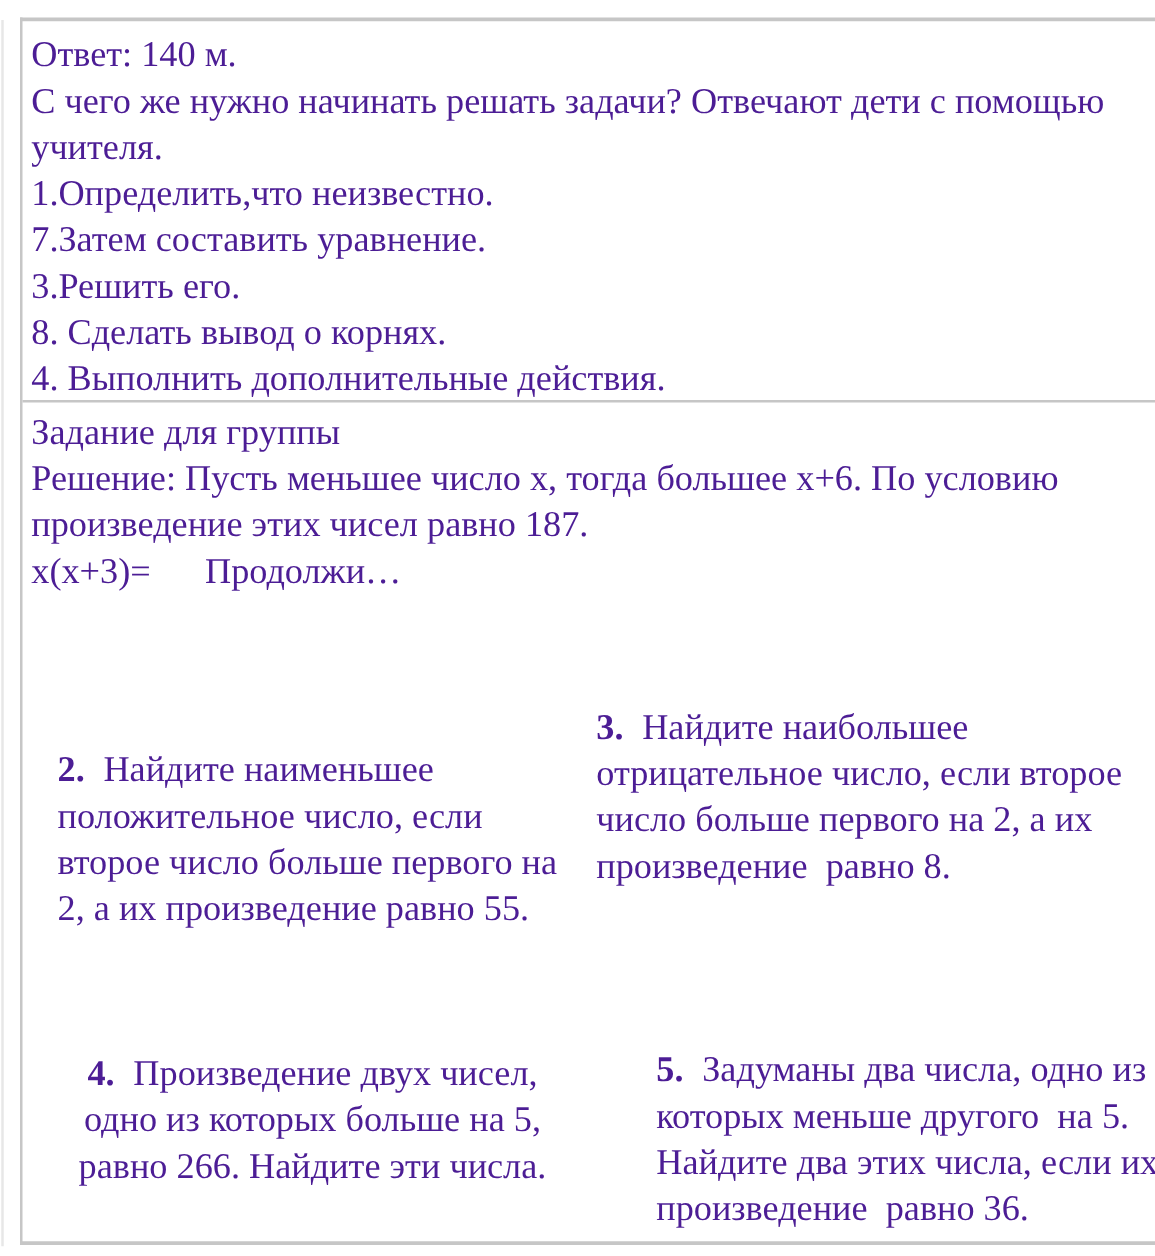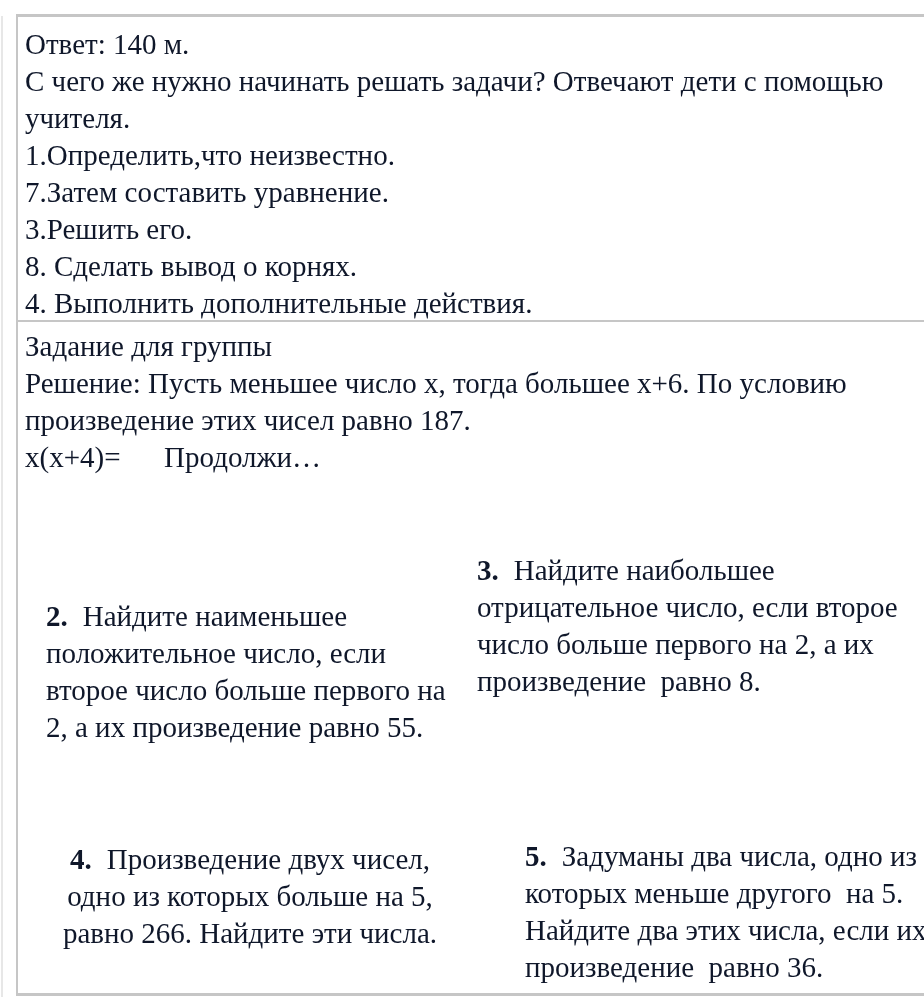--- a/index.html
+++ b/index.html
@@ -6,21 +6,21 @@
     margin: 0;
     padding: 0;
     background: #ffffff;
   }
   .page {
     position: relative;
     width: 924px;
     height: 1005px;
     background: #ffffff;
     font-family: "Liberation Serif", serif;
-    color: #0f172a;
+    color: #4c1d95;
     overflow: hidden;
   }
   .left-edge {
     position: absolute;
     left: 1px;
     top: 16px;
     bottom: 8px;
     width: 2px;
     background: #e7e7e7;
   }
@@ -64,21 +64,21 @@
     line-height: 37px;
   }
   .problem .pnum {
     font-weight: bold;
     margin-right: 15px;
   }
   .problem .ptext {
     white-space: pre-wrap;
   }
   .problem-2 { left: 28px;  top: 276px; width: 404px; }
-  .problem-3 { left: 459px; top: 230px; width: 432px; }
+  .problem-3 { left: 459px; top: 242px; width: 432px; }
   .problem-4 { left: 28px;  top: 519px; width: 408px; text-align: center; }
   .problem-5 { left: 459px; top: 516px; width: 446px; margin-left: 48px; }
 </style>
 </head>
 <body>
 
 <div class="page">
   <div class="left-edge"></div>
 
   <div class="doc-table">
@@ -89,21 +89,21 @@
       <p>1.Определить,что неизвестно.</p>
       <p>7.Затем составить уравнение.</p>
       <p>3.Решить его.</p>
       <p>8. Сделать вывод о корнях.</p>
       <p>4. Выполнить дополнительные действия.</p>
     </div>
 
     <div class="cell cell-2">
       <p>Задание для группы</p>
       <p>Решение: Пусть меньшее число х, тогда большее х+6. По условию произведение этих чисел равно 187.</p>
-      <p class="equation">х(х+4)=      Продолжи…</p>
+      <p class="equation">х(х+3)=      Продолжи…</p>
 
       <div class="problem problem-2">
         <b class="pnum">2.</b><span class="ptext">Найдите наименьшее положительное число, если второе число больше первого на 2, а их произведение равно 55.</span>
       </div>
 
       <div class="problem problem-3">
         <b class="pnum">3.</b><span class="ptext">Найдите наибольшее отрицательное число, если второе число больше первого на 2, а их произведение  равно 8.</span>
       </div>
 
       <div class="problem problem-4">

